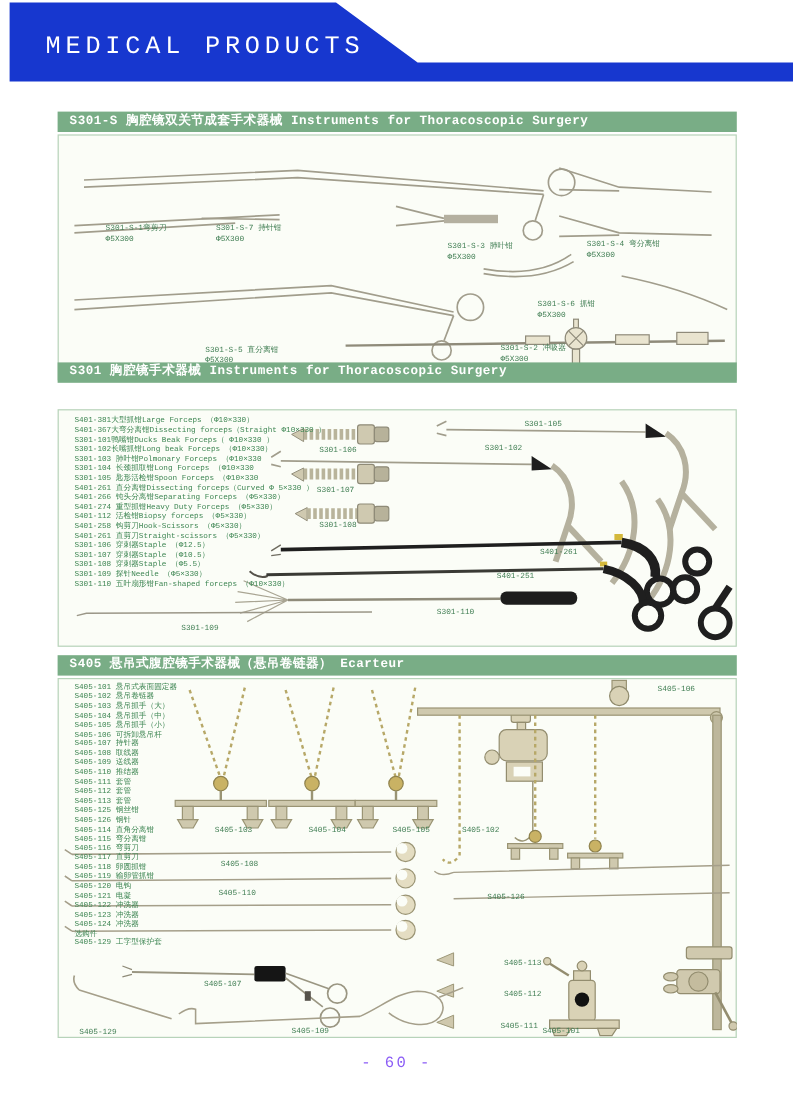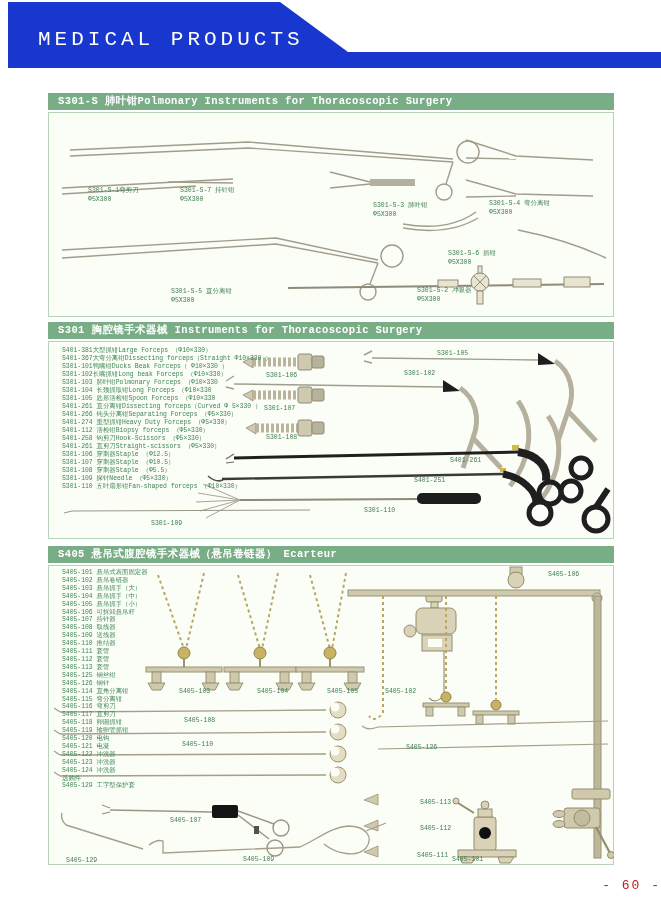--- a/index.html
+++ b/index.html
@@ -10,35 +10,35 @@
         letter-spacing:4px;font-weight:500;}
   .sec-header{position:absolute;left:48px;width:566px;height:17px;background:#79ad86;
         color:#ffffff;font-size:10.5px;line-height:17px;padding-left:10px;box-sizing:border-box;
         font-weight:bold;letter-spacing:0.4px;white-space:nowrap;overflow:hidden;}
   .sec-frame{position:absolute;left:48px;width:566px;border:1px solid #b7d3ba;
         background:#fbfdf7;box-sizing:border-box;}
   .plabel{position:absolute;font-size:6.5px;color:#3f7d52;white-space:nowrap;line-height:1.4;z-index:5;}
   .list{position:absolute;color:#3e8653;white-space:nowrap;z-index:5;}
   .list2 div{font-size:6.4px;line-height:8px;}
   .list3 div{font-size:6.4px;line-height:7.9px;}
-  .pagenum{position:absolute;top:878px;left:0;width:661px;text-align:right;color:#b91c1c;
+  .pagenum{position:absolute;top:878px;left:0;width:661px;text-align:center;color:#8b5cf6;
         font-size:13px;letter-spacing:2px;}
   svg{position:absolute;}
 </style>
 </head>
 <body>
 
 <div class="page">
 
   <svg class="abs" style="left:0;top:0;" width="661" height="72" viewBox="0 0 661 72">
     <polygon points="8,2 280,2 348,52 661,52 661,68 8,68" fill="#1737cf"></polygon>
   </svg>
   <div class="banner-title">MEDICAL PRODUCTS</div>
 
-  <div class="sec-header" style="top:93px;">S301-S 肺叶钳Polmonary  Instruments for Thoracoscopic Surgery</div>
+  <div class="sec-header" style="top:93px;">S301-S 胸腔镜双关节成套手术器械  Instruments for Thoracoscopic Surgery</div>
   <div class="sec-frame" style="top:112px;height:205px;"></div>
 
   <svg style="left:48px;top:112px;" width="566" height="205" viewBox="0 0 566 205">
     <g stroke="#a19d8c" fill="none" stroke-width="1.4">
       <path d="M22,38 L200,30 L405,47"></path>
       <path d="M22,44 L200,36 L405,50"></path>
       <circle cx="420" cy="40" r="11"></circle>
       <path d="M405,50 L398,72"></path>
       <circle cx="396" cy="80" r="8"></circle>
       <path d="M14,76 L185,67"></path>
@@ -94,21 +94,21 @@
   </div>
   <div class="plabel" style="left:448px;top:249px;">
     <div>S301-S-6 抓钳</div>
     <div>Φ5X300</div>
   </div>
   <div class="plabel" style="left:417px;top:286px;">
     <div>S301-S-2 冲吸器</div>
     <div>Φ5X300</div>
   </div>
 
-  <div class="sec-header" style="top:322px;">S301 胸腔镜手术器械  Instruments for Thoracoscopic Surgery</div>
+  <div class="sec-header" style="top:302px;">S301 胸腔镜手术器械  Instruments for Thoracoscopic Surgery</div>
   <div class="sec-frame" style="top:341px;height:198px;"></div>
 
   <svg style="left:48px;top:341px;" width="566" height="198" viewBox="0 0 566 198">
 
     <g>
       <polygon points="195,21 205,16 205,27" fill="#cfc9b0" stroke="#8f8b78" stroke-width="0.8"></polygon>
       <line x1="205" y1="21" x2="250" y2="21" stroke="#b9b49b" stroke-width="9" stroke-dasharray="3,2"></line>
       <rect x="250" y="13" width="14" height="16" rx="2" fill="#cfc9b0" stroke="#8f8b78"></rect>
       <rect x="264" y="15" width="12" height="12" rx="2" fill="#b7b29a" stroke="#8f8b78"></rect>
       <polygon points="195,54 205,49 205,60" fill="#cfc9b0" stroke="#8f8b78" stroke-width="0.8"></polygon>

